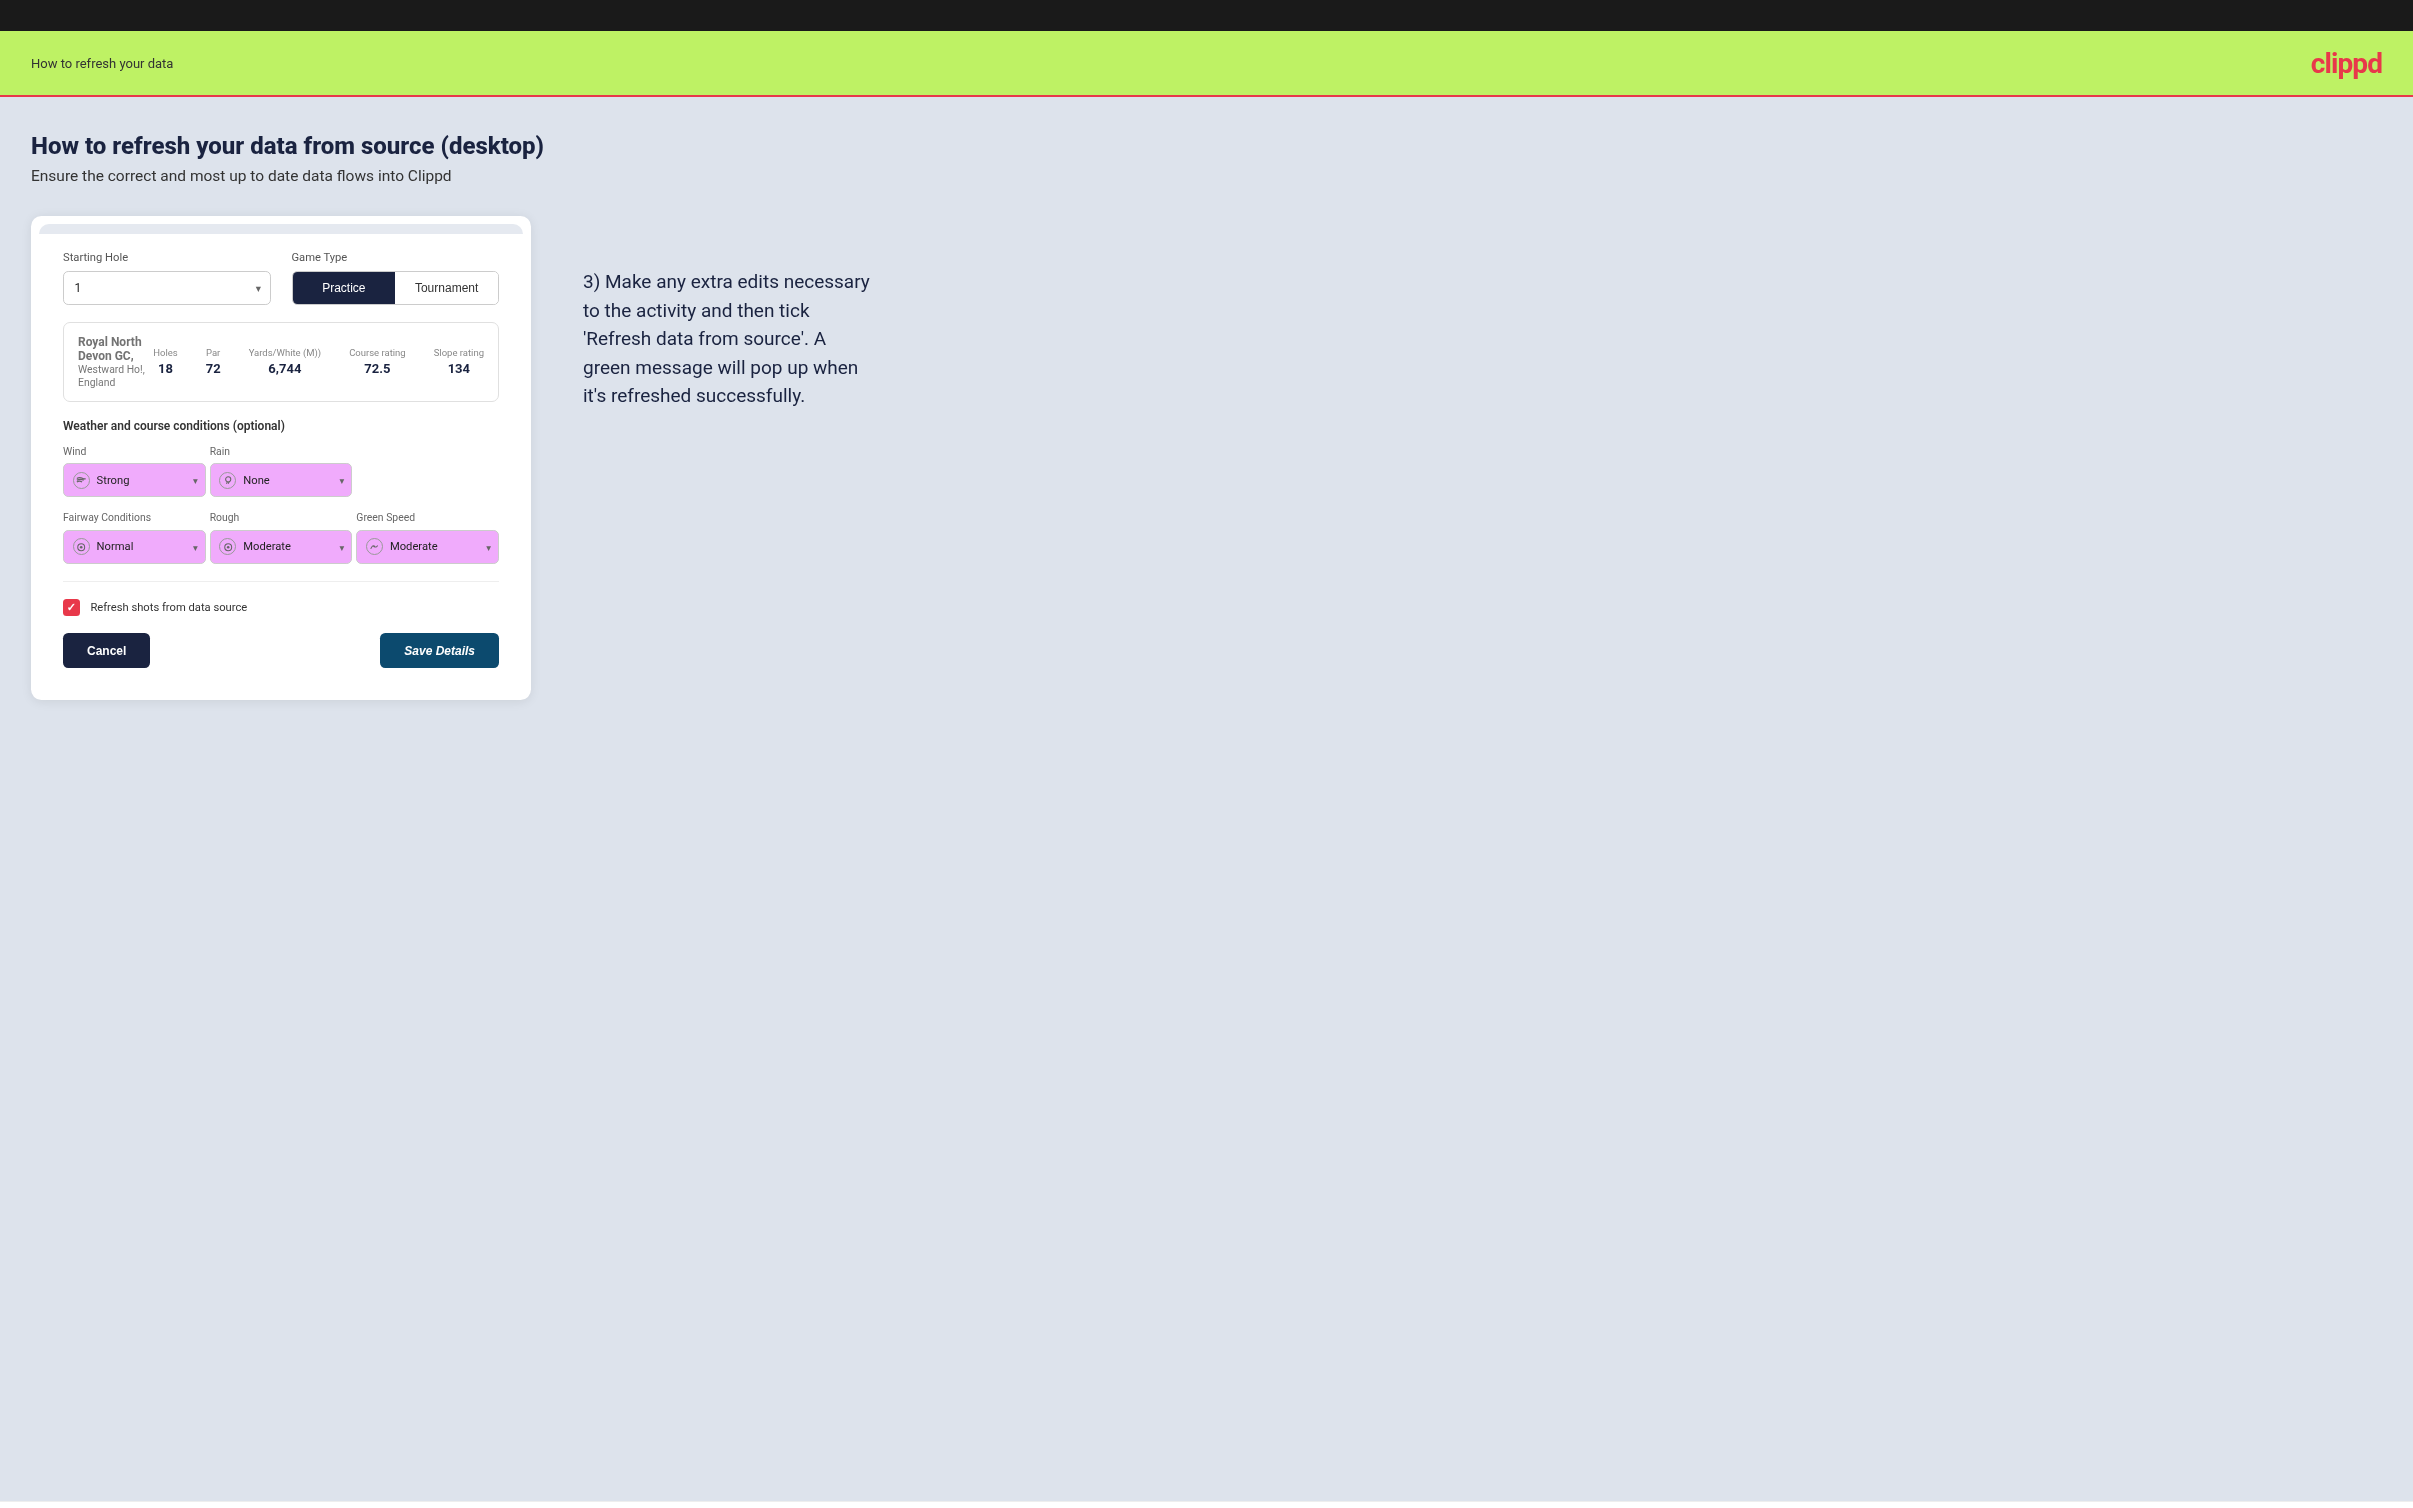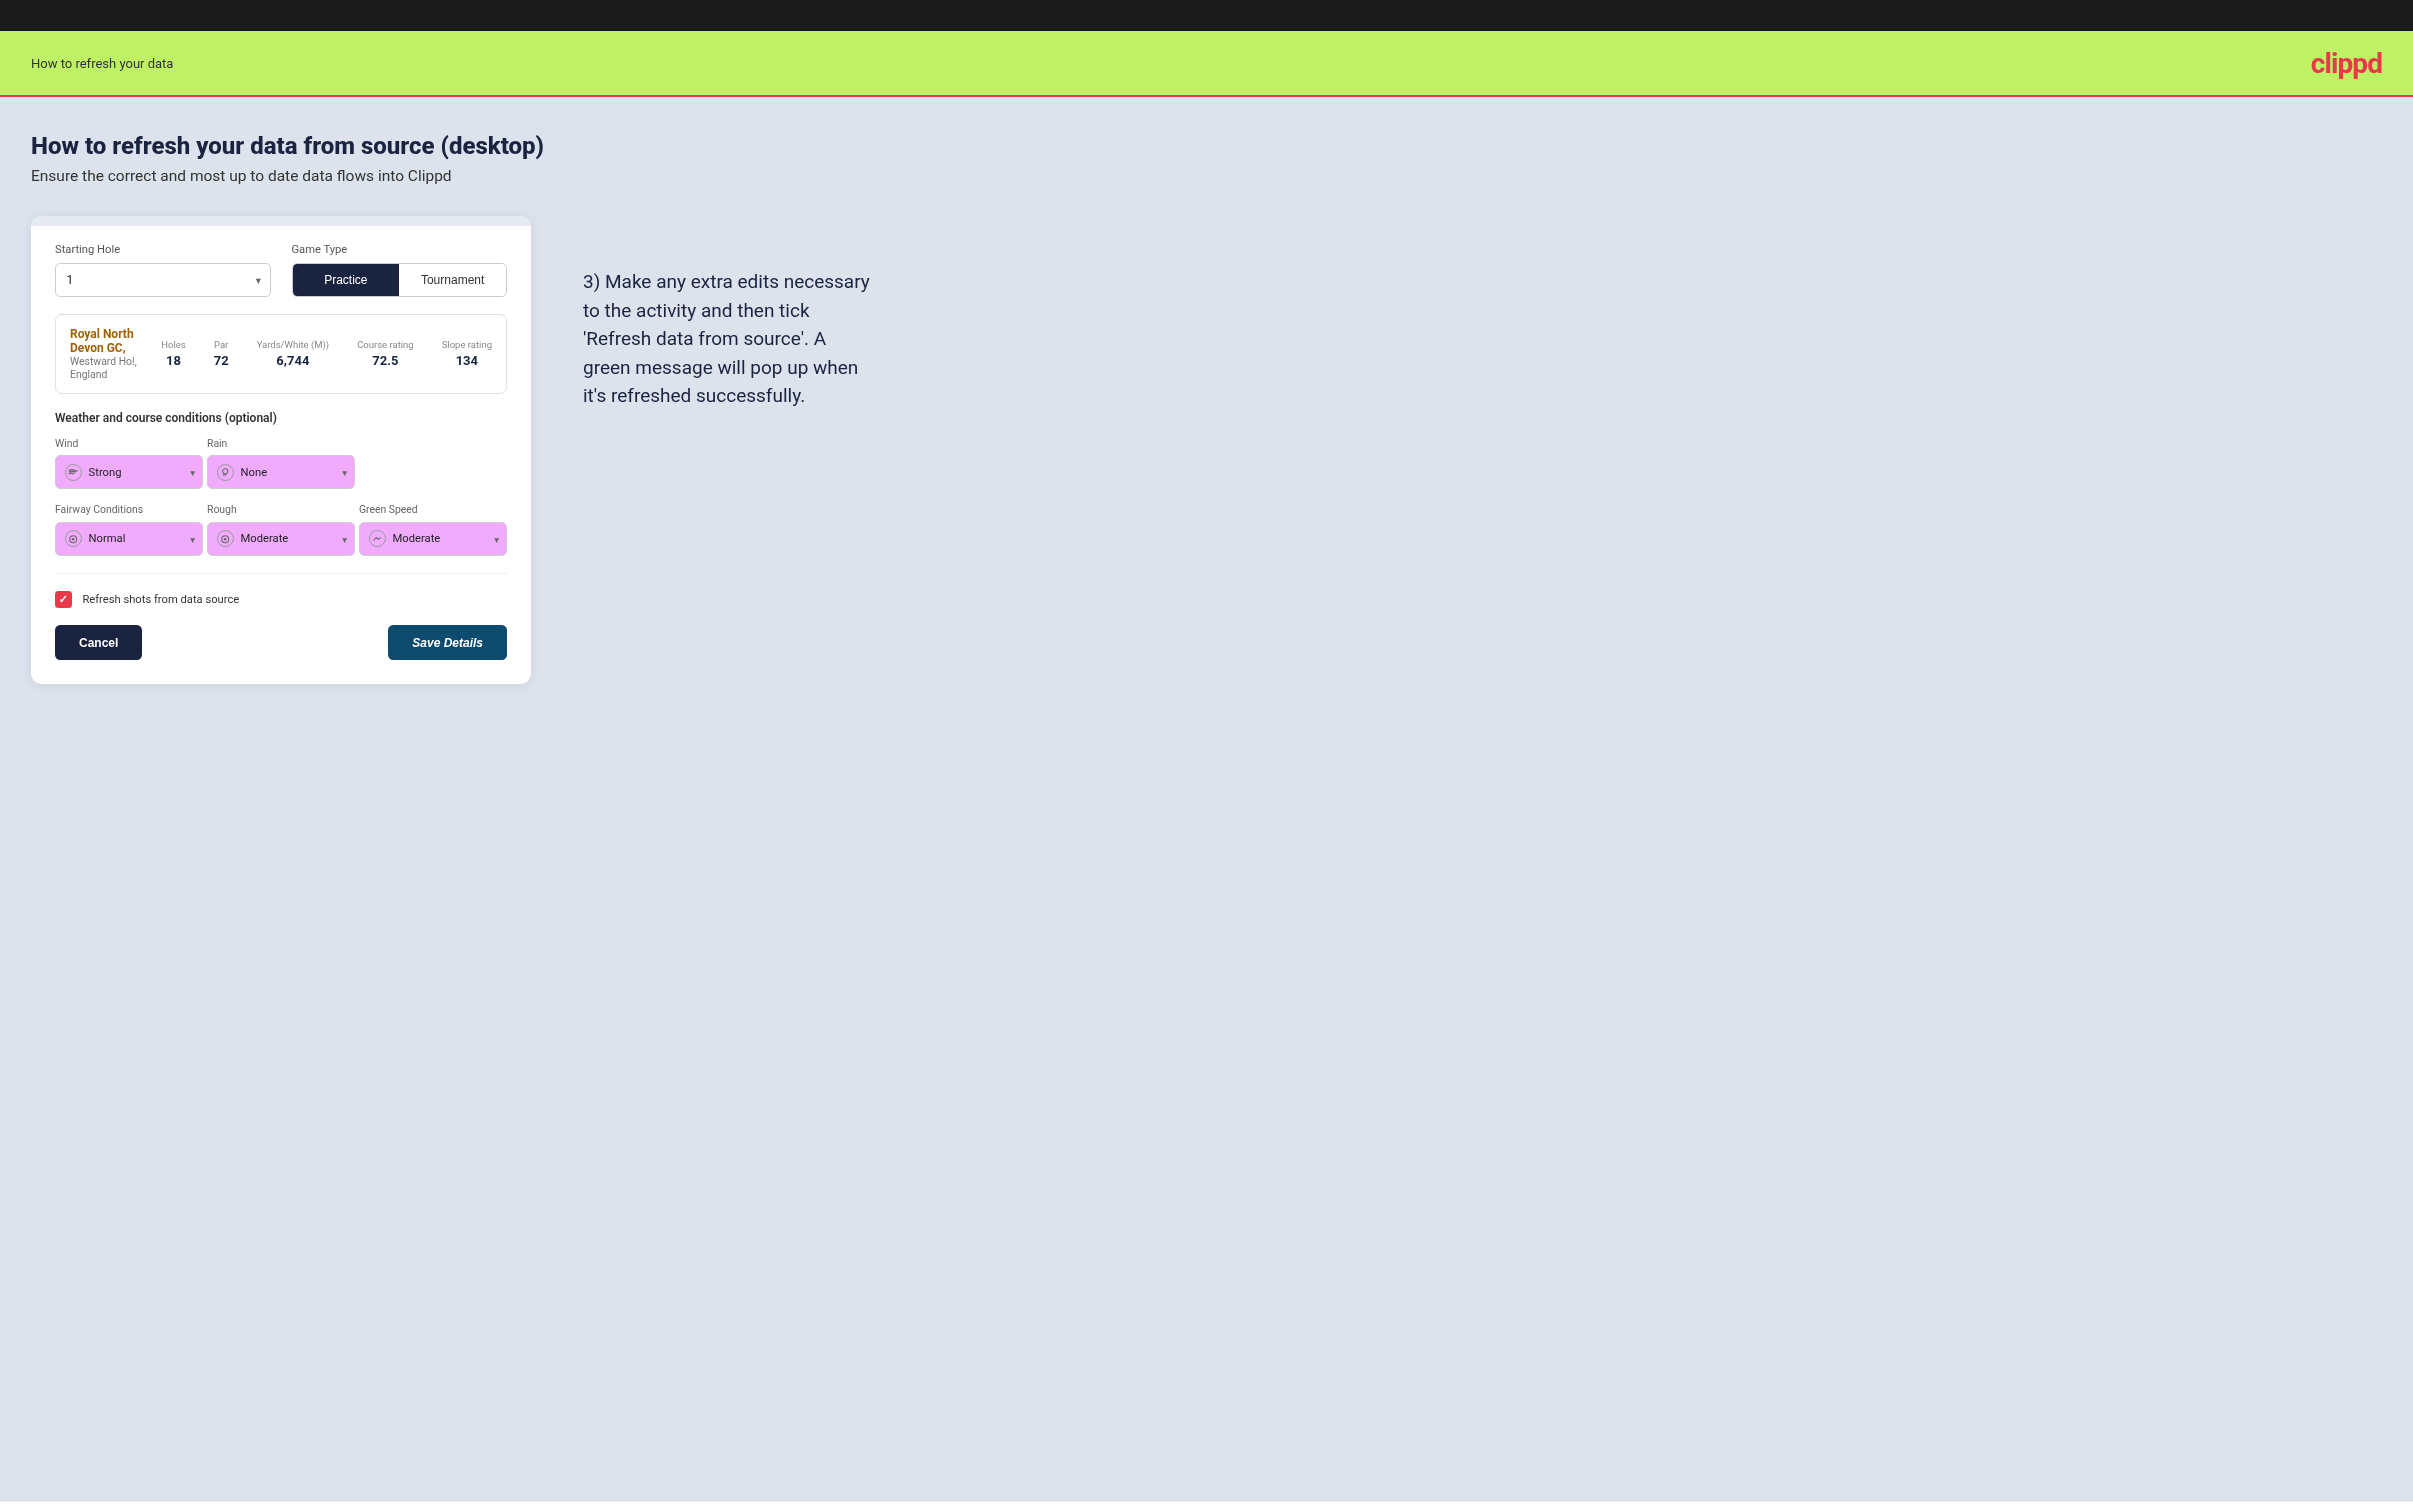--- a/index.html
+++ b/index.html
@@ -49,21 +49,21 @@
       font-weight: 400;
     }
     .content-row {
       display: flex;
       gap: 52px;
       align-items: flex-start;
     }
     .form-card {
       background: #fff;
       border-radius: 10.4px;
-      padding: 24px;
+      padding: 32px;
       width: 432px;
       min-width: 500px;
       box-shadow: 0 1.7px 10.4px rgba(0,0,0,0.08);
     }
     .form-card-top-bar {
       background: #e5e9f0;
       border-radius: 7px 7px 0 0;
       height: 10.4px;
       margin: -24px -24px 17px -24px;
       border-radius: 10.4px 10.4px 0 0;
@@ -134,21 +134,21 @@
       display: flex;
       align-items: center;
       gap: 0;
     }
     .course-name-block {
       flex: 1;
     }
     .course-name {
       font-size: 12px;
       font-weight: 700;
-      color: #a16207;
+      color: #737373;
     }
     .course-location {
       font-size: 10.4px;
       color: #777;
     }
     .course-stats {
       display: flex;
       gap: 28px;
     }
     .stat-item {

